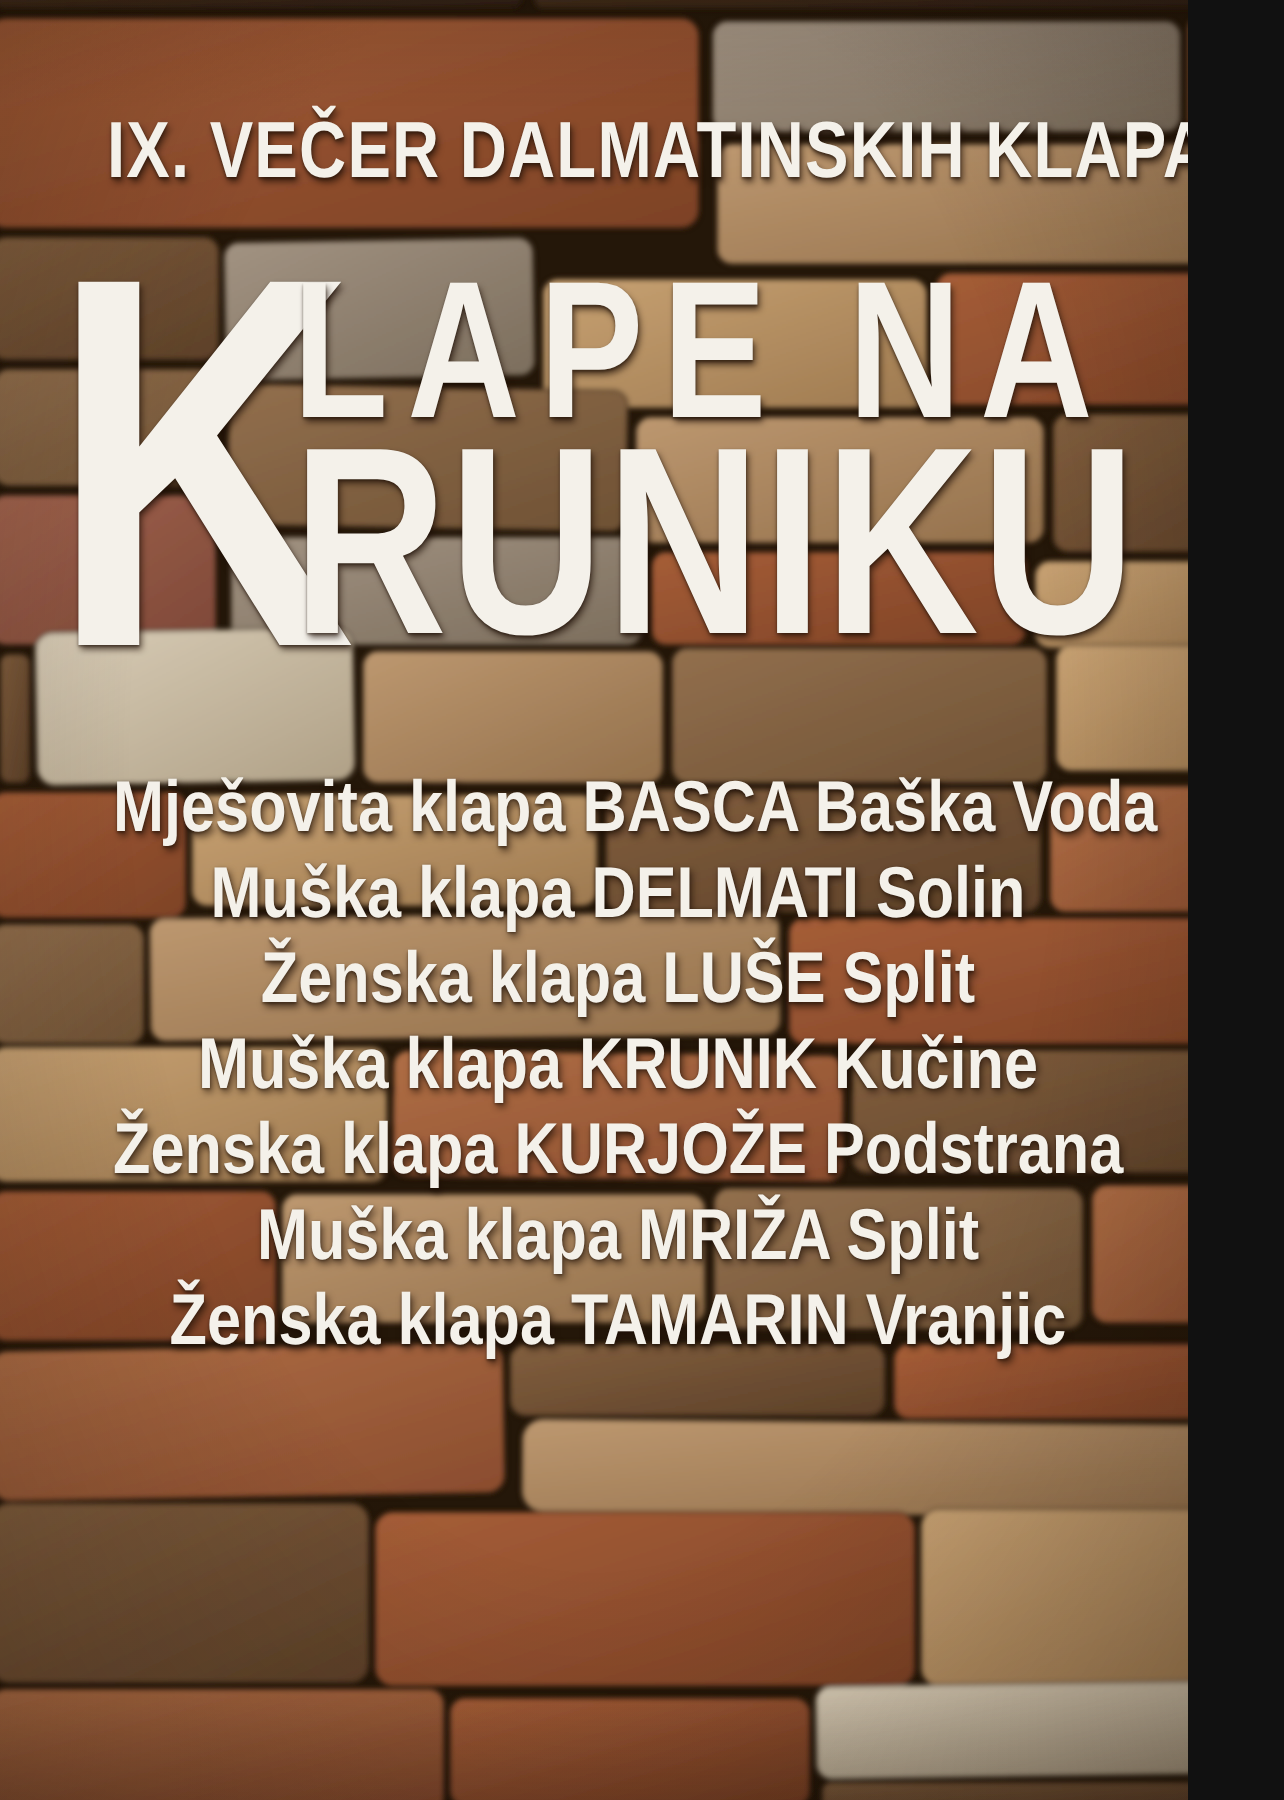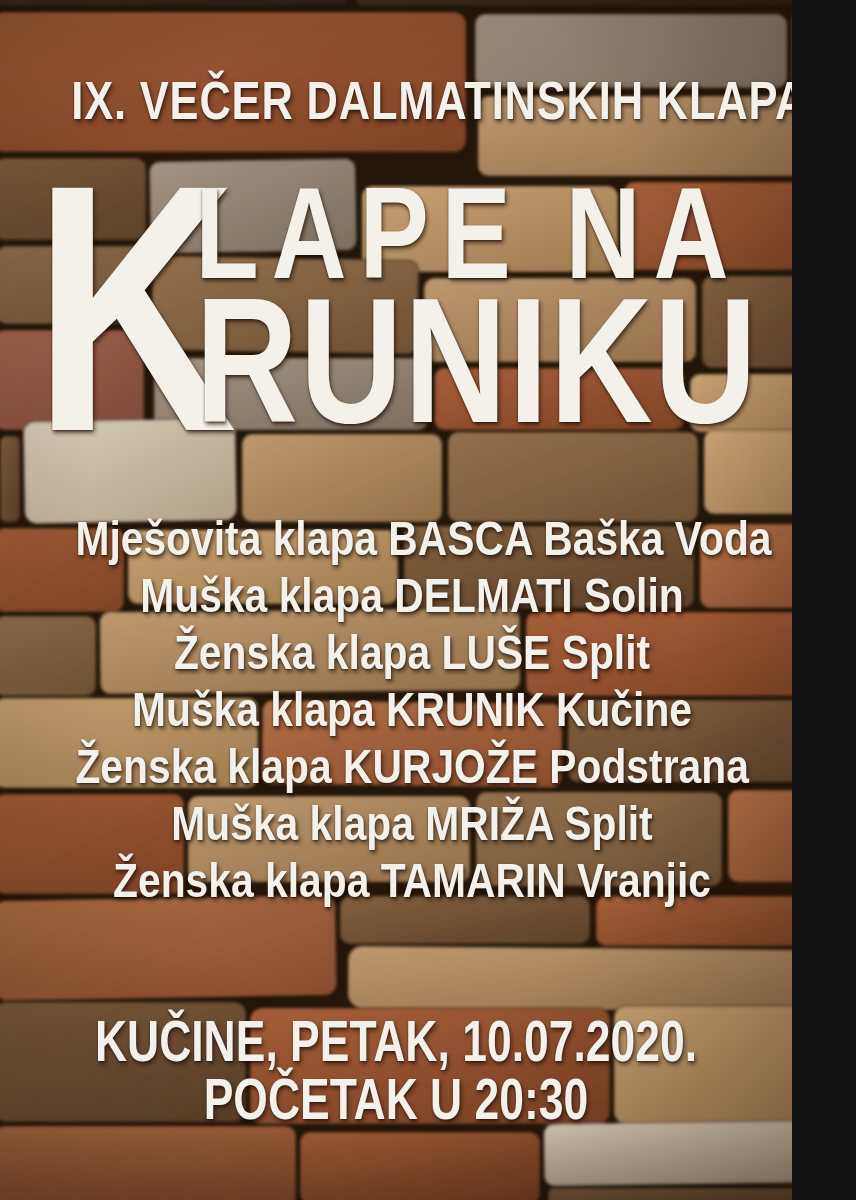--- a/index.html
+++ b/index.html
@@ -212,19 +212,15 @@
         <span>MRIŽA</span>
         <span>Split</span>
       </div>
       <div class="performer-line">
         <span>Ženska klapa</span>
         <span>TAMARIN</span>
         <span>Vranjic</span>
       </div>
     </div>
 
-    <div class="details txt-shadow">
-      <div class="detail-line">KUČINE, PETAK, 10.07.2020.</div>
-      <div class="detail-line">POČETAK U 20:30</div>
-    </div>
 
   </div>
 </div>
 
 </body></html>

